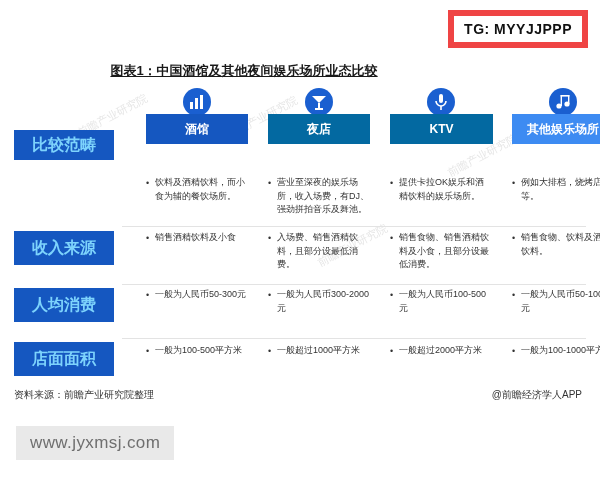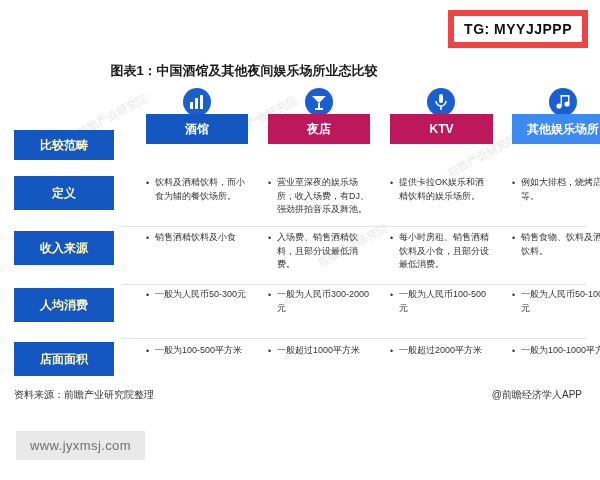--- a/index.html
+++ b/index.html
@@ -34,34 +34,35 @@
     letter-spacing: 0.5px;
     border: 6px solid #ef4444;
   }
   
   .wm-bottom {
     position: absolute;
     left: 16px;
     bottom: 20px;
     background: #e9e9e9;
     color: #6f6f6f;
-    font-size: 13px;
+    font-size: 17px;
     padding: 7px 14px;
     letter-spacing: 0.4px;
     text-align: center;
   }
   .title {
     position: absolute;
     left: 0;
     top: 62px;
     width: 488px;
     text-align: center;
     font-size: 13px;
     font-weight: bold;
     color: #1a1a1a;
+    text-decoration: underline;
   }
   
   .chart {
     position: absolute;
     left: 14px;
     top: 88px;
     width: 572px;
     height: 290px;
   }
   .icon-row {
@@ -91,32 +92,32 @@
     position: absolute;
     top: 26px;
     height: 30px;
     line-height: 30px;
     text-align: center;
     color: #ffffff;
     font-size: 12px;
     font-weight: bold;
   }
   .hdr.dark { background: #1557c0; }
-  .hdr.mid  { background: #be185d; }
+  .hdr.mid  { background: #0369a1; }
   .hdr.light{ background: #3d8bf2; }
   
   .cat {
     position: absolute;
     left: 0;
     width: 100px;
     height: 34px;
     line-height: 34px;
     text-align: center;
-    color: #fef9c3;
-    font-size: 12px;
+    color: #7dd3fc;
+    font-size: 16px;
     font-weight: bold;
     background: #1557c0;
     font-family: Liberation Serif, serif;
   }
   .cell {
     position: absolute;
     font-size: 9px;
     color: #333333;
     line-height: 1.5;
     width: 102px;
@@ -218,21 +219,20 @@
         </span>
       </div>
     </div>
 
     <div class="cat" style="top:42px; height:30px; line-height:30px;">比较范畴</div>
     <div class="hdr dark" style="left:132px; width:102px;">酒馆</div>
     <div class="hdr mid" style="left:254px; width:102px;">夜店</div>
     <div class="hdr mid" style="left:376px; width:103px;">KTV</div>
     <div class="hdr light" style="left:498px; width:102px;">其他娱乐场所</div>
 
-    <div class="cat" style="top:88px;">定义</div>
     <div class="cell" style="left:132px; top:88px;">
         <span class="bullet">•</span>
         <span class="txt">饮料及酒精饮料，而小食为辅的餐饮场所。</span>
       </div>
     <div class="cell" style="left:254px; top:88px;">
         <span class="bullet">•</span>
         <span class="txt">营业至深夜的娱乐场所，收入场费，有DJ、强劲拼拍音乐及舞池。</span>
       </div>
     <div class="cell" style="left:376px; top:88px;">
         <span class="bullet">•</span>
@@ -248,21 +248,21 @@
     <div class="cell" style="left:132px; top:143px;">
         <span class="bullet">•</span>
         <span class="txt">销售酒精饮料及小食</span>
       </div>
     <div class="cell" style="left:254px; top:143px;">
         <span class="bullet">•</span>
         <span class="txt">入场费、销售酒精饮料，且部分设最低消费。</span>
       </div>
     <div class="cell" style="left:376px; top:143px;">
         <span class="bullet">•</span>
-        <span class="txt">每小时房租、销售酒精饮料及小食，且部分设最低消费。</span>
+        <span class="txt">销售食物、销售酒精饮料及小食，且部分设最低消费。</span>
       </div>
     <div class="cell" style="left:498px; top:143px;">
         <span class="bullet">•</span>
         <span class="txt">销售食物、饮料及酒精饮料。</span>
       </div>
     <div class="rowline" style="top:196px;"></div>
 
     <div class="cat" style="top:200px;">人均消费</div>
     <div class="cell" style="left:132px; top:200px;">
         <span class="bullet">•</span>

